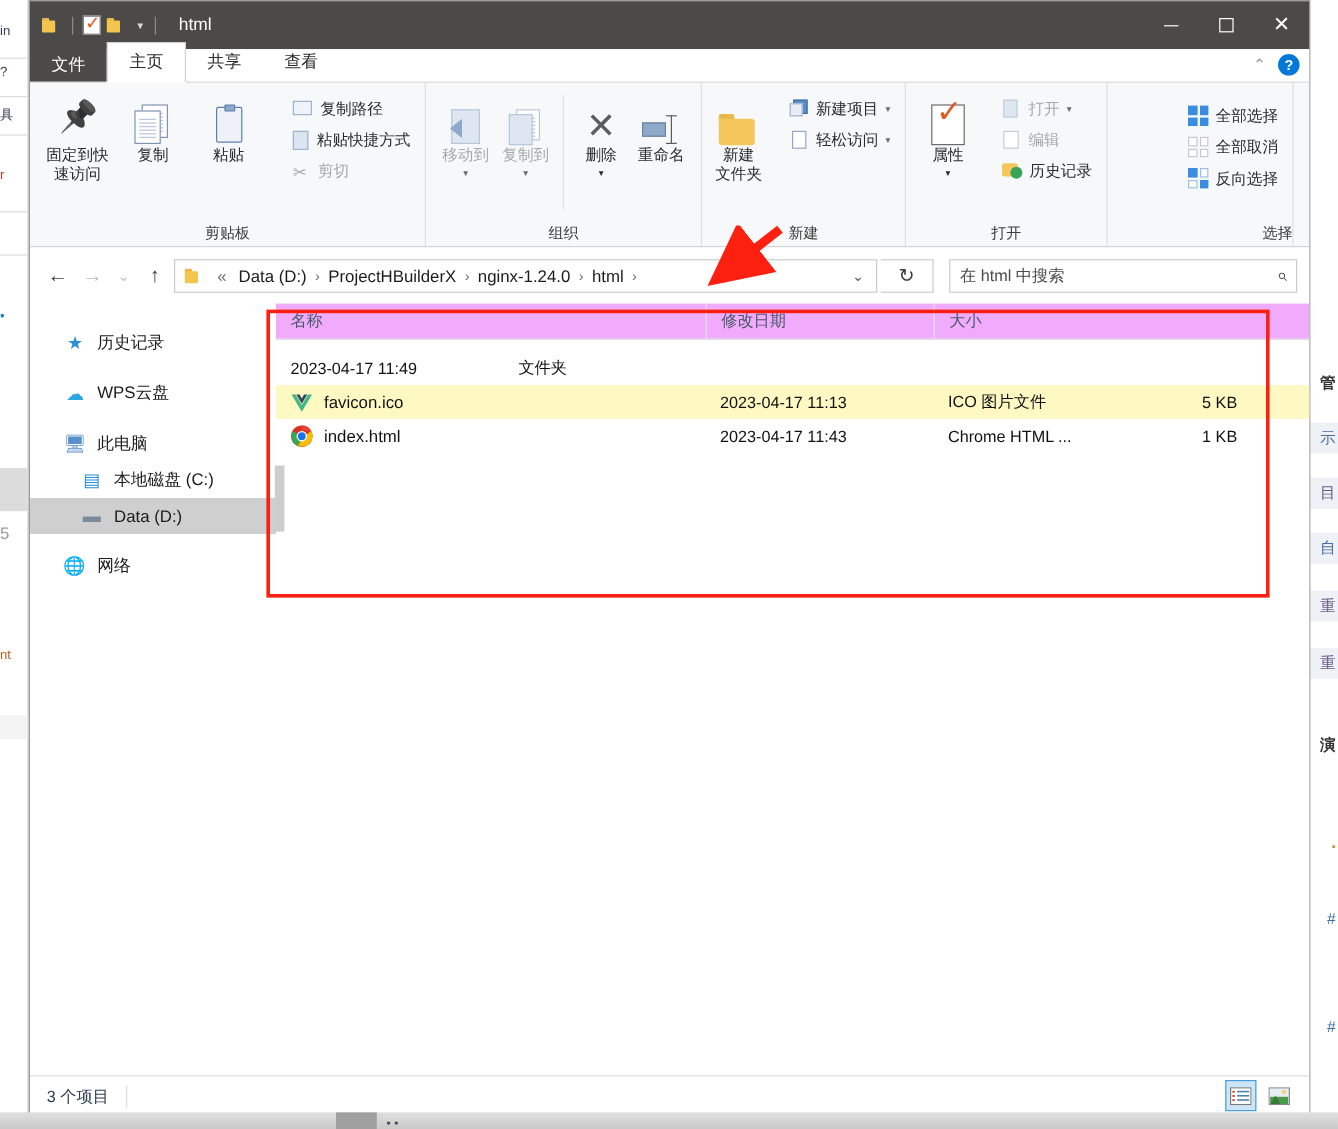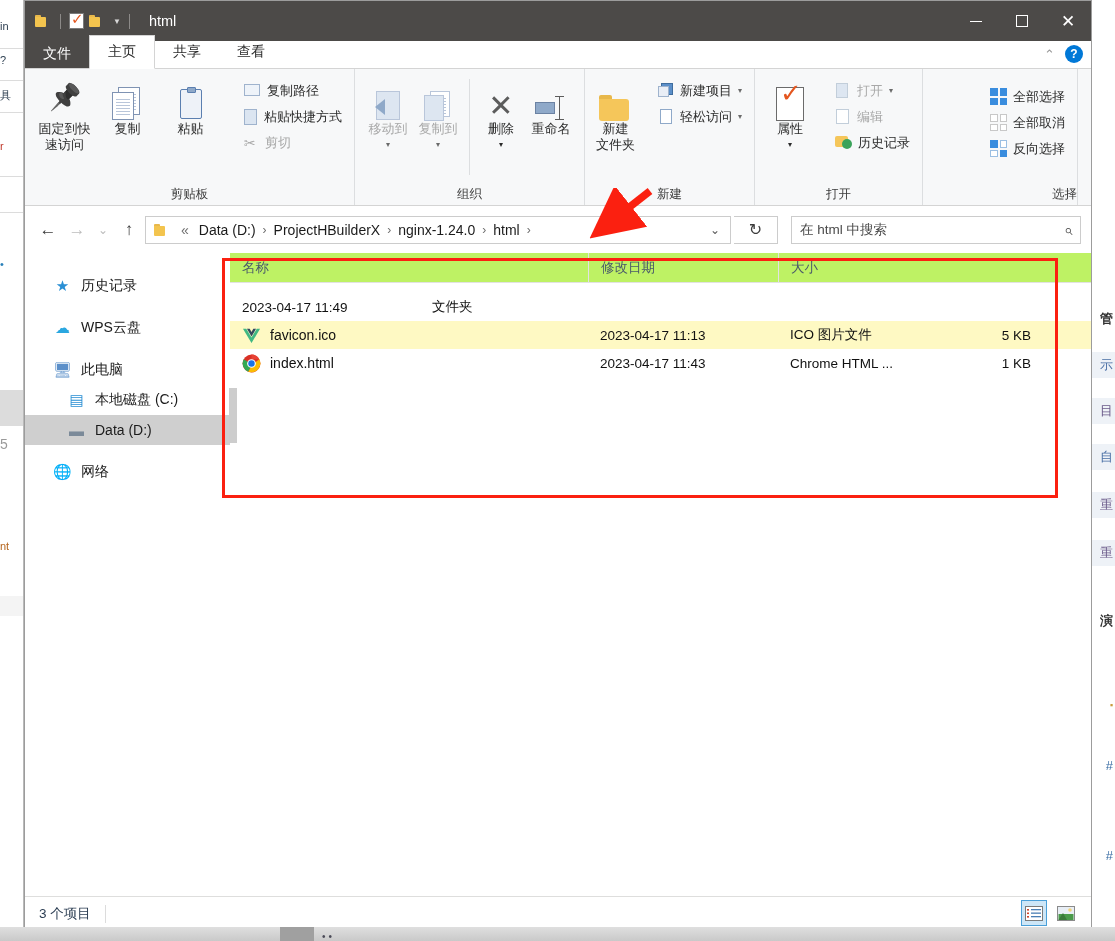--- a/index.html
+++ b/index.html
@@ -189,21 +189,21 @@
      padding-left:28px; font-size:14px; color:#1b1b1b; }
   .nav-item.indent { padding-left:42px; }
   .nav-item.selected { background:#cfcfcf; }
   .nav-gap { height:12px; }
   .nav-ico { width:19px;height:19px;display:flex;align-items:center;justify-content:center;font-size:15px; }
   .navscroll { position:absolute; left:203px; top:0; width:10px; height:100%; }
   .navscroll .thumb{position:absolute;left:1px;top:135px;width:8px;height:55px;background:#cdcdcd;}
 
   .listpane { flex:1; background:#ffffff; display:flex; flex-direction:column; min-width:0; }
   .colhead { height:30px; display:flex; align-items:center; border-bottom:1px solid #e2e2e2;
-     flex:none; background:#bef264; }
+     flex:none; background:#f0abfc; }
   .colhead .c { font-size:13.5px; color:#4a5a6a; padding-left:12px; height:30px;
      display:flex; align-items:center; border-left:1px solid #e2e2e2; }
   .colhead .c:first-child{border-left:none;}
   .rows { flex:1; }
   .row { height:28px; display:flex; align-items:center; font-size:14px; color:#111; }
   .row.sel { background:#fef9c3; }
   .row .cname { display:flex; align-items:center; gap:9px; padding-left:12px; }
   .row .cdate, .row .ctype { padding-left:12px; color:#111; font-size:13.5px; }
   .row .csize { text-align:right; padding-right:14px; font-size:13.5px; color:#111; }
   .rowgap { height:10px; }

